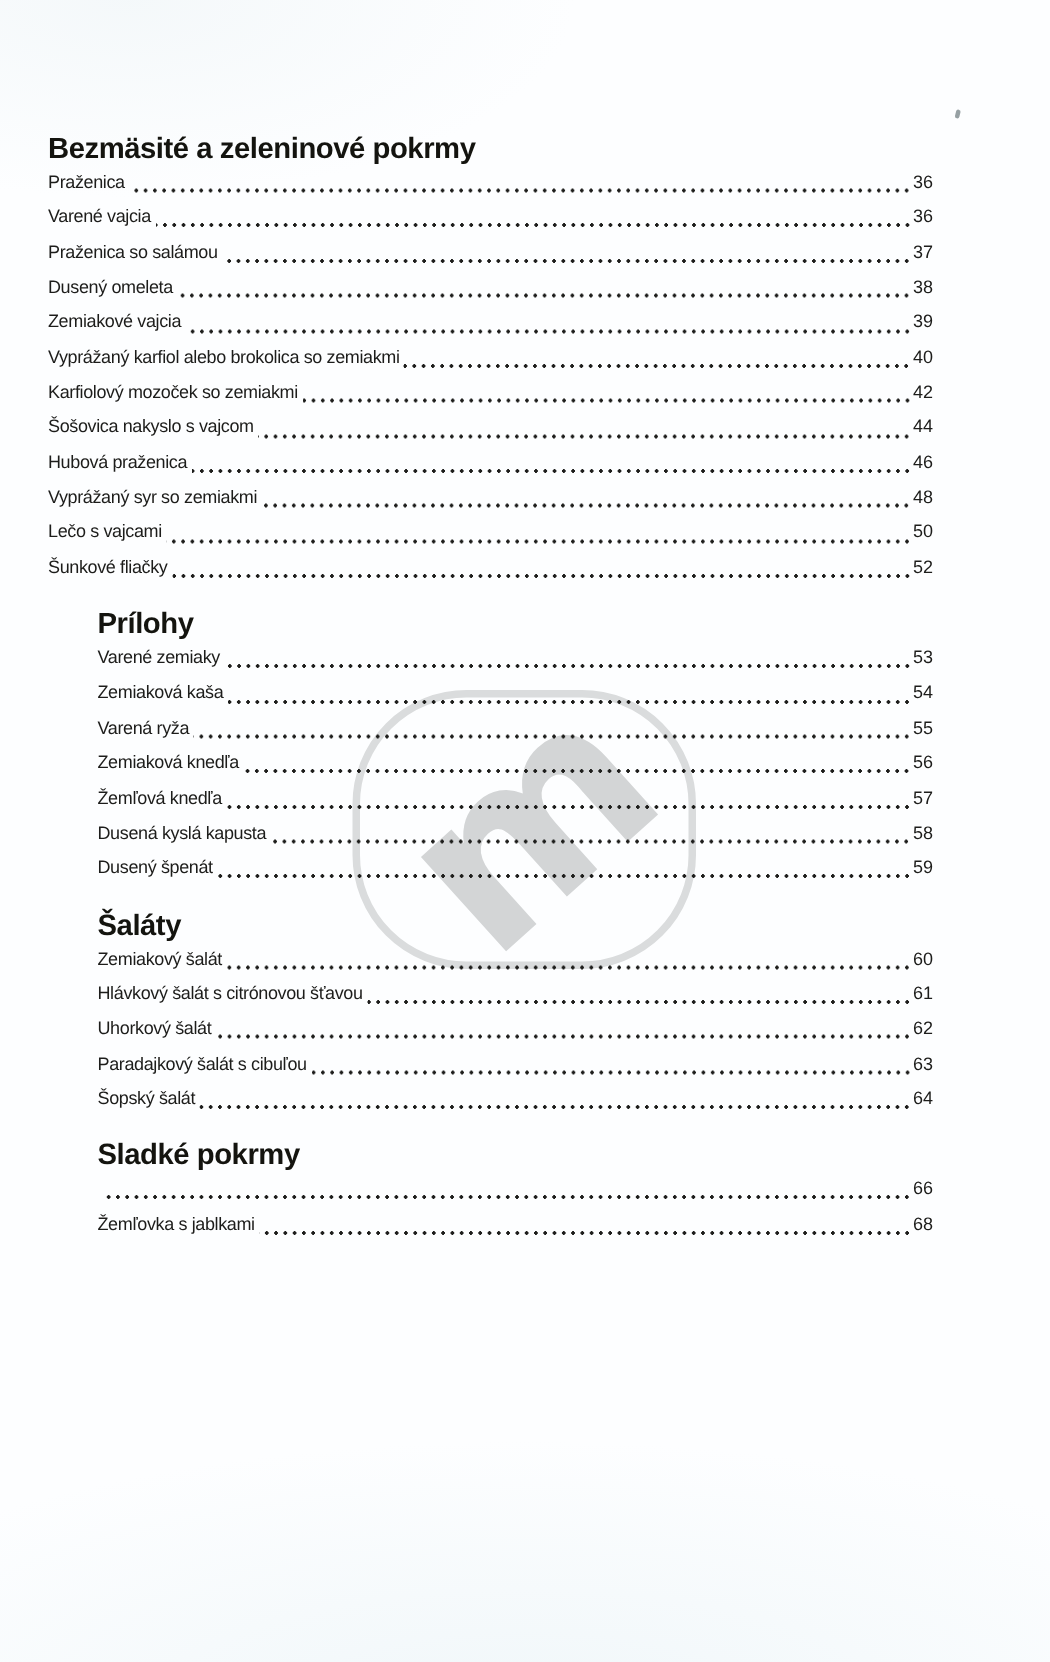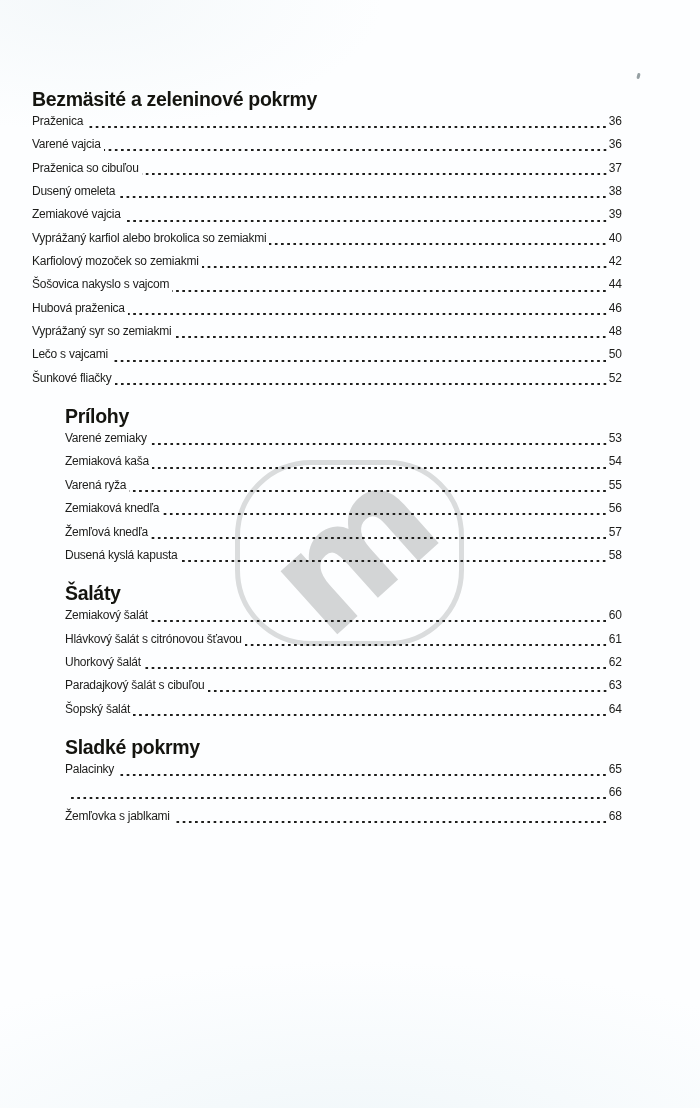--- a/index.html
+++ b/index.html
@@ -109,21 +109,21 @@
     <span class="pnum">36</span>
   </div>
 
   <div class="row">
     <span class="label">Varené vajcia</span>
     <span class="leader"></span>
     <span class="pnum">36</span>
   </div>
 
   <div class="row">
-    <span class="label">Praženica so cibuľou</span>
+    <span class="label">Praženica so salámou</span>
     <span class="leader"></span>
     <span class="pnum">37</span>
   </div>
 
   <div class="row">
     <span class="label">Dusený omeleta</span>
     <span class="leader"></span>
     <span class="pnum">38</span>
   </div>
 
@@ -209,20 +209,25 @@
     <span class="leader"></span>
     <span class="pnum">57</span>
   </div>
 
   <div class="row">
     <span class="label">Dusená kyslá kapusta</span>
     <span class="leader"></span>
     <span class="pnum">58</span>
   </div>
 
+  <div class="row">
+    <span class="label">Dusený špenát</span>
+    <span class="leader"></span>
+    <span class="pnum">59</span>
+  </div>
 </div>
   </section>
 
   <section class="section">
     <h2 class="section-title">Šaláty</h2>
     <div class="entries">
   <div class="row">
     <span class="label">Zemiakový šalát</span>
     <span class="leader"></span>
     <span class="pnum">60</span>
@@ -250,25 +255,20 @@
     <span class="label">Šopský šalát</span>
     <span class="leader"></span>
     <span class="pnum">64</span>
   </div>
 </div>
   </section>
 
   <section class="section">
     <h2 class="section-title">Sladké pokrmy</h2>
     <div class="entries">
-  <div class="row">
-    <span class="label">Palacinky</span>
-    <span class="leader"></span>
-    <span class="pnum">65</span>
-  </div>
 
   <div class="row">
     <span class="leader"></span>
     <span class="pnum">66</span>
   </div>
 
   <div class="row">
     <span class="label">Žemľovka s jablkami</span>
     <span class="leader"></span>
     <span class="pnum">68</span>

